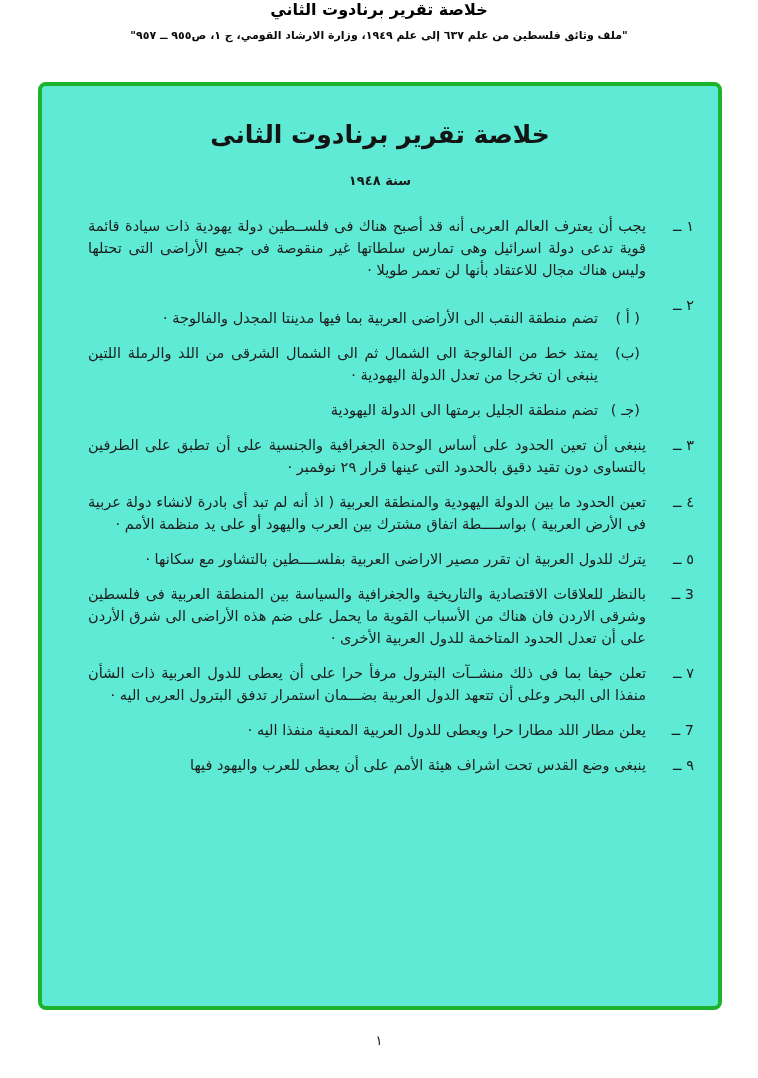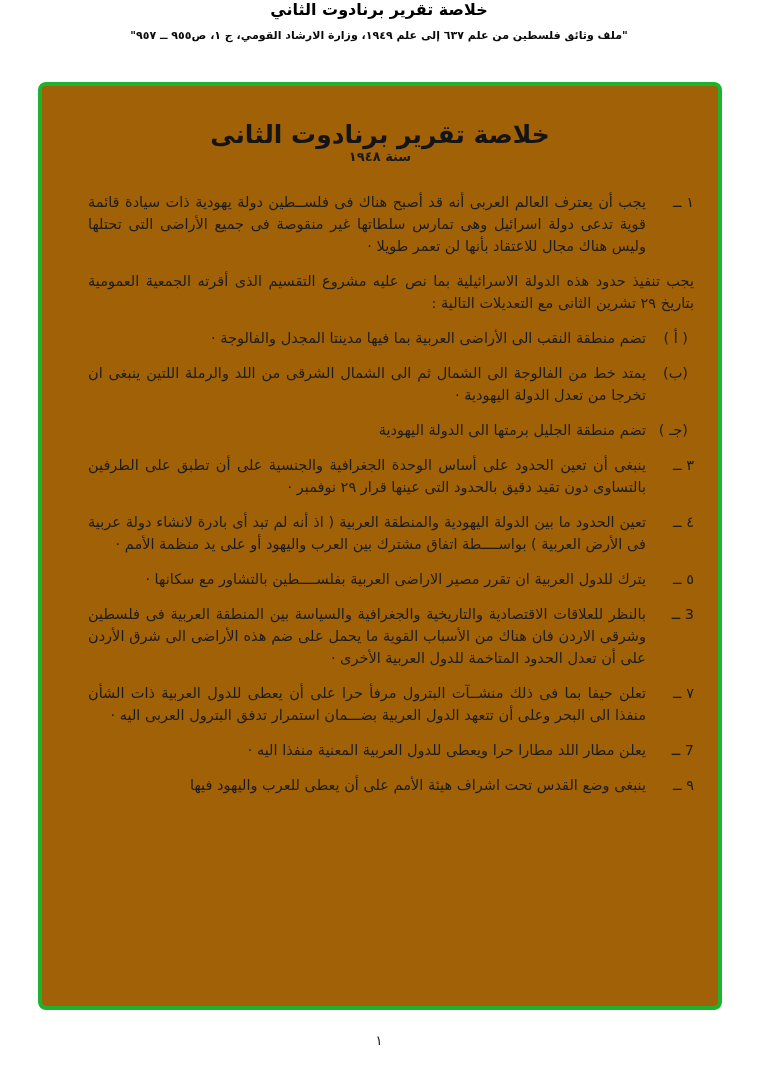--- a/index.html
+++ b/index.html
@@ -15,32 +15,32 @@
   .page-header { direction:rtl; text-align:center; }
   .header-title { font-size:16px; font-weight:bold; letter-spacing:0.2px; }
   .header-source { font-size:11px; font-weight:bold; margin-top:10px; color:#0a0a0a; }
 
   
   .doc-frame {
     position:absolute; left:38px; top:82px;
     width:676px; height:920px;
     border:4px solid #1cb32e;
     border-radius:8px;
-    background:#a16207;
+    background:#5eead4;
     box-sizing:content-box;
   }
   .doc-title {
     direction:rtl; text-align:center;
     font-size:25px; font-weight:bold;
     margin-top:34px; color:#141414;
   }
   .doc-year {
     direction:rtl; text-align:center;
     font-size:13px; font-weight:bold;
-    margin-top:0; color:#1a1a1a;
+    margin-top:24px; color:#1a1a1a;
   }
 
   
   .doc-body {
     direction:rtl;
     padding:27px 24px 0 46px;
     font-size:14.5px;
     line-height:22px;
     color:#1c1c1c;
   }
@@ -73,22 +73,22 @@
   <div class="doc-body">
 
     <div class="item">
       <span class="item-marker">١ ــ</span>
       <div class="item-col">
           <div class="item-text">يجب أن يعترف العالم العربى أنه قد أصبح هناك فى فلســطين دولة يهودية ذات سيادة قائمة قوية تدعى دولة اسرائيل وهى تمارس سلطاتها غير منقوصة فى جميع الأراضى التى تحتلها وليس هناك مجال للاعتقاد بأنها لن تعمر طويلا ·</div>
         </div>
     </div>
 
     <div class="item">
+      <span class="item-marker">٢ ــ</span>
       <div class="item-col">
-        <div class="item-text">يجب تنفيذ حدود هذه الدولة الاسرائيلية بما نص عليه مشروع التقسيم الذى أقرته الجمعية العمومية بتاريخ ٢٩ تشرين الثانى مع التعديلات التالية :</div>
         <div class="subitem">
           <span class="subitem-marker">( أ )</span>
           <div class="subitem-text">تضم منطقة النقب الى الأراضى العربية بما فيها مدينتا المجدل والفالوجة ·</div>
         </div>
         <div class="subitem">
           <span class="subitem-marker">(ب)</span>
           <div class="subitem-text">يمتد خط من الفالوجة الى الشمال ثم الى الشمال الشرقى من اللد والرملة اللتين ينبغى ان تخرجا من تعدل الدولة اليهودية ·</div>
         </div>
         <div class="subitem">
           <span class="subitem-marker">(جـ )</span>

